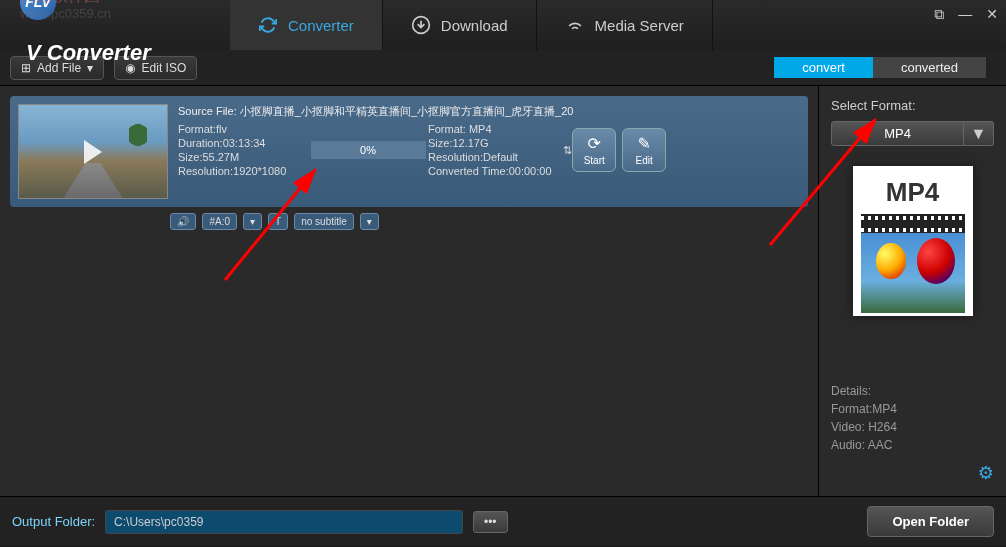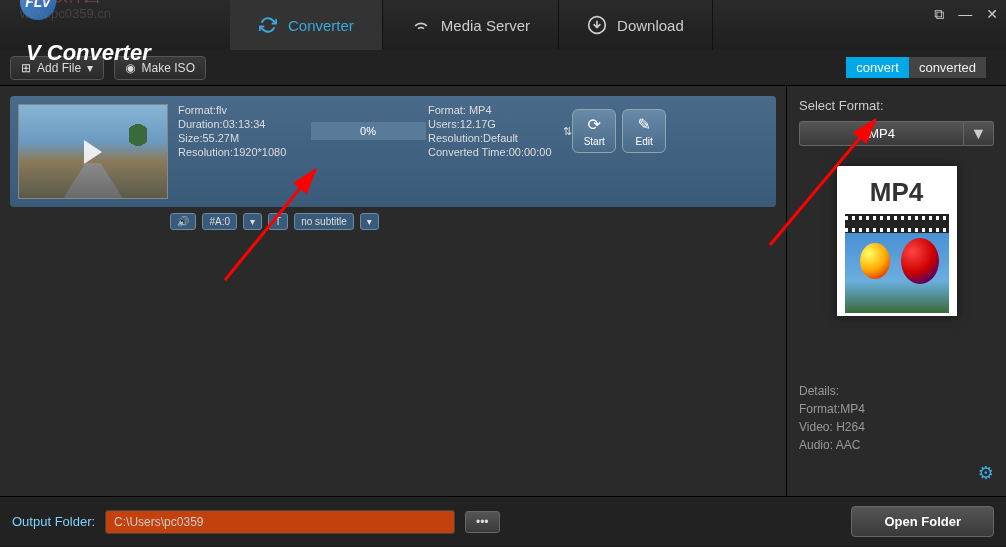--- a/index.html
+++ b/index.html
@@ -17,27 +17,27 @@
 .tab.active { background: #333; color: #3aa7e0; }
 .tab-icon { width: 20px; height: 20px; display: flex; align-items: center; justify-content: center; }
 
 .win-controls { position: absolute; right: 8px; top: 6px; display: flex; gap: 14px; color: #ccc; font-size: 14px; }
 .win-btn { cursor: pointer; }
 
 .toolbar { height: 36px; background: #222; display: flex; align-items: center; padding: 0 10px; gap: 10px; border-bottom: 1px solid #000; }
 .tb-btn { background: linear-gradient(to bottom, #3a3a3a, #2a2a2a); border: 1px solid #555; border-radius: 4px; padding: 4px 10px; color: #ddd; font-size: 12px; display: flex; align-items: center; gap: 6px; cursor: pointer; }
 .tb-spacer { flex: 1; }
 .tab-pill { display: flex; margin-right: 10px; }
-.pill { padding: 3px 10px; font-size: 13px; cursor: pointer; }
+.pill { padding: 3px 28px; font-size: 13px; cursor: pointer; }
 .pill.active { background: #00a8e8; color: #fff; }
 .pill.inactive { background: #444; color: #eee; }
 
 .main-area { display: flex; height: 410px; }
 .content { flex: 1; background: #2a2a2a; padding: 10px; overflow-y: auto; }
-.sidebar { width: 220px; background: #2a2a2a; padding: 12px; border-left: 1px solid #000; display: flex; flex-direction: column; }
+.sidebar { width: 188px; background: #2a2a2a; padding: 12px; border-left: 1px solid #000; display: flex; flex-direction: column; }
 
 .item-row { background: linear-gradient(to bottom, #4a6a8a, #3a5a7a); border-radius: 4px; padding: 8px; display: flex; gap: 10px; }
 .thumb { width: 150px; height: 95px; background: linear-gradient(to bottom, #87b5d4 0%, #6a9ac0 40%, #8a7a5a 60%, #5a5a4a 100%); position: relative; border: 1px solid #888; }
 .thumb::after { content: ''; position: absolute; top: 50%; left: 50%; transform: translate(-50%,-50%); border-left: 18px solid rgba(255,255,255,0.85); border-top: 12px solid transparent; border-bottom: 12px solid transparent; }
 .thumb-tree1 { position: absolute; right: 20px; top: 10px; width: 18px; height: 40px; background: radial-gradient(circle, #3a6a3a 50%, transparent 50%); }
 .thumb-road { position: absolute; bottom: 0; left: 0; right: 0; height: 35px; background: linear-gradient(to top, #6a6a6a, #8a8a8a); clip-path: polygon(30% 100%, 70% 100%, 55% 0%, 45% 0%); }
 
 .item-details { flex: 1; font-size: 11px; color: #ddd; }
 .source-line { margin-bottom: 4px; font-size: 11px; color: #eee; }
 .detail-grid { display: flex; gap: 0; }
@@ -67,24 +67,24 @@
 .balloons { position: absolute; bottom: 0; left: 5px; right: 5px; height: 80px; background: linear-gradient(to bottom, #4a8fd4 0%, #6aafdf 60%, #3a6a3a 100%); }
 .balloon { position: absolute; border-radius: 50%; }
 .b1 { width: 30px; height: 36px; background: radial-gradient(circle at 30% 30%, #ff6, #fa0, #c00); top: 10px; left: 15px; }
 .b2 { width: 38px; height: 46px; background: radial-gradient(circle at 30% 30%, #f44, #c00, #00a); top: 5px; right: 10px; }
 
 .details-text { margin-top: auto; color: #999; font-size: 12px; line-height: 1.5; }
 .gear { align-self: flex-end; color: #3aa7e0; font-size: 18px; cursor: pointer; margin-top: 8px; }
 
 .footer { height: 50px; background: #222; border-top: 1px solid #000; display: flex; align-items: center; padding: 0 12px; gap: 10px; }
 .footer-label { color: #7dd3fc; font-size: 13px; }
-.footer-input { flex: 1; max-width: 600px; background: #c2410c; border: 1px solid #444; border-radius: 3px; padding: 4px 8px; color: #ccc; font-size: 12px; }
+.footer-input { flex: 1; max-width: 600px; background: #0c4a6e; border: 1px solid #444; border-radius: 3px; padding: 4px 8px; color: #ccc; font-size: 12px; }
 .browse-btn { background: linear-gradient(to bottom, #555, #3a3a3a); border: 1px solid #666; border-radius: 3px; padding: 3px 10px; color: #ddd; cursor: pointer; font-size: 12px; }
 .footer-spacer { flex: 1; }
-.open-folder-btn { background: linear-gradient(to bottom, #555, #3a3a3a); border: 1px solid #666; border-radius: 4px; padding: 7px 32px; color: #fff; font-weight: bold; font-size: 13px; cursor: pointer; }
+.open-folder-btn { background: linear-gradient(to bottom, #555, #3a3a3a); border: 1px solid #666; border-radius: 4px; padding: 7px 24px; color: #fff; font-weight: bold; font-size: 13px; cursor: pointer; }
 
 .arrow-annotation { position: absolute; pointer-events: none; }
 .arrow1 { top: 115px; left: 760px; width: 180px; height: 140px; }
 .arrow2 { top: 165px; left: 215px; width: 130px; height: 120px; }
 
 svg.refresh { width: 18px; height: 18px; }
 </style>
 </head>
 <body>
 
@@ -101,80 +101,84 @@
         <svg class="refresh" viewBox="0 0 24 24" fill="none" stroke="#3aa7e0" stroke-width="2.5">
             <path d="M23 4v6h-6M1 20v-6h6"></path>
             <path d="M3.51 9a9 9 0 0114.85-3.36L23 10M1 14l4.64 4.36A9 9 0 0020.49 15"></path>
           </svg>
       </span>
       <span>Converter</span>
     </div>
     <div class="tab">
       <span class="tab-icon">
         <svg viewBox="0 0 24 24" width="20" height="20" fill="none" stroke="#ccc" stroke-width="2">
-            <path d="M5 13a10 10 0 0114 0M8.5 16.5a5 5 0 017 0M12 20h.01"></path>
-          </svg>
-      </span>
-      <span>Media Server</span>
-    </div>
-    <div class="tab">
-      <span class="tab-icon">
-        <svg viewBox="0 0 24 24" width="20" height="20" fill="none" stroke="#ccc" stroke-width="2">
             <circle cx="12" cy="12" r="10"></circle>
             <path d="M12 7v7M8 11l4 4 4-4"></path>
           </svg>
       </span>
       <span>Download</span>
     </div>
+    <div class="tab">
+      <span class="tab-icon">
+        <svg viewBox="0 0 24 24" width="20" height="20" fill="none" stroke="#ccc" stroke-width="2">
+            <path d="M5 13a10 10 0 0114 0M8.5 16.5a5 5 0 017 0M12 20h.01"></path>
+          </svg>
+      </span>
+      <span>Media Server</span>
+    </div>
   </div>
   <div class="win-controls">
     <span class="win-btn">⧉</span>
     <span class="win-btn">—</span>
     <span class="win-btn">✕</span>
   </div>
 </div>
 
 <div class="toolbar">
   <div class="tb-btn">
     <span>⊞</span>
     <span>Add File</span>
     <span>▾</span>
   </div>
   <div class="tb-btn">
     <span>◉</span>
-    <span>Make ISO</span>
+    <span>Edit ISO</span>
   </div>
   <div class="tb-spacer"></div>
   <div class="tab-pill">
     <div class="pill active">convert</div>
     <div class="pill inactive">converted</div>
   </div>
 </div>
 
 <div class="main-area">
   <div class="content">
     <div class="item-row">
       <div class="thumb">
         <div class="thumb-road"></div>
         <div class="thumb-tree1"></div>
       </div>
       <div class="item-details">
+        <div class="source-line">
+          <span>Source File:</span>
+          <span>小抠脚直播_小抠脚和平精英直播间_小抠脚官方直播间_虎牙直播_20</span>
+        </div>
         <div class="detail-grid">
           <div class="detail-col c1">
             <span>Format:flv</span>
             <span>Duration:03:13:34</span>
             <span>Size:55.27M</span>
             <span>Resolution:1920*1080</span>
           </div>
           <div class="detail-col c2">
             <div class="progress-bar">0%</div>
           </div>
           <div class="detail-col c3">
             <span>Format: MP4</span>
-            <span>Users:12.17G</span>
+            <span>Size:12.17G</span>
             <span>Resolution:Default</span>
             <span>Converted Time:00:00:00</span>
           </div>
           <div class="sort-icon">⇅</div>
           <div class="item-actions">
             <div class="action-btn">
               <span class="action-icon">⟳</span>
               <span>Start</span>
             </div>
             <div class="action-btn">

